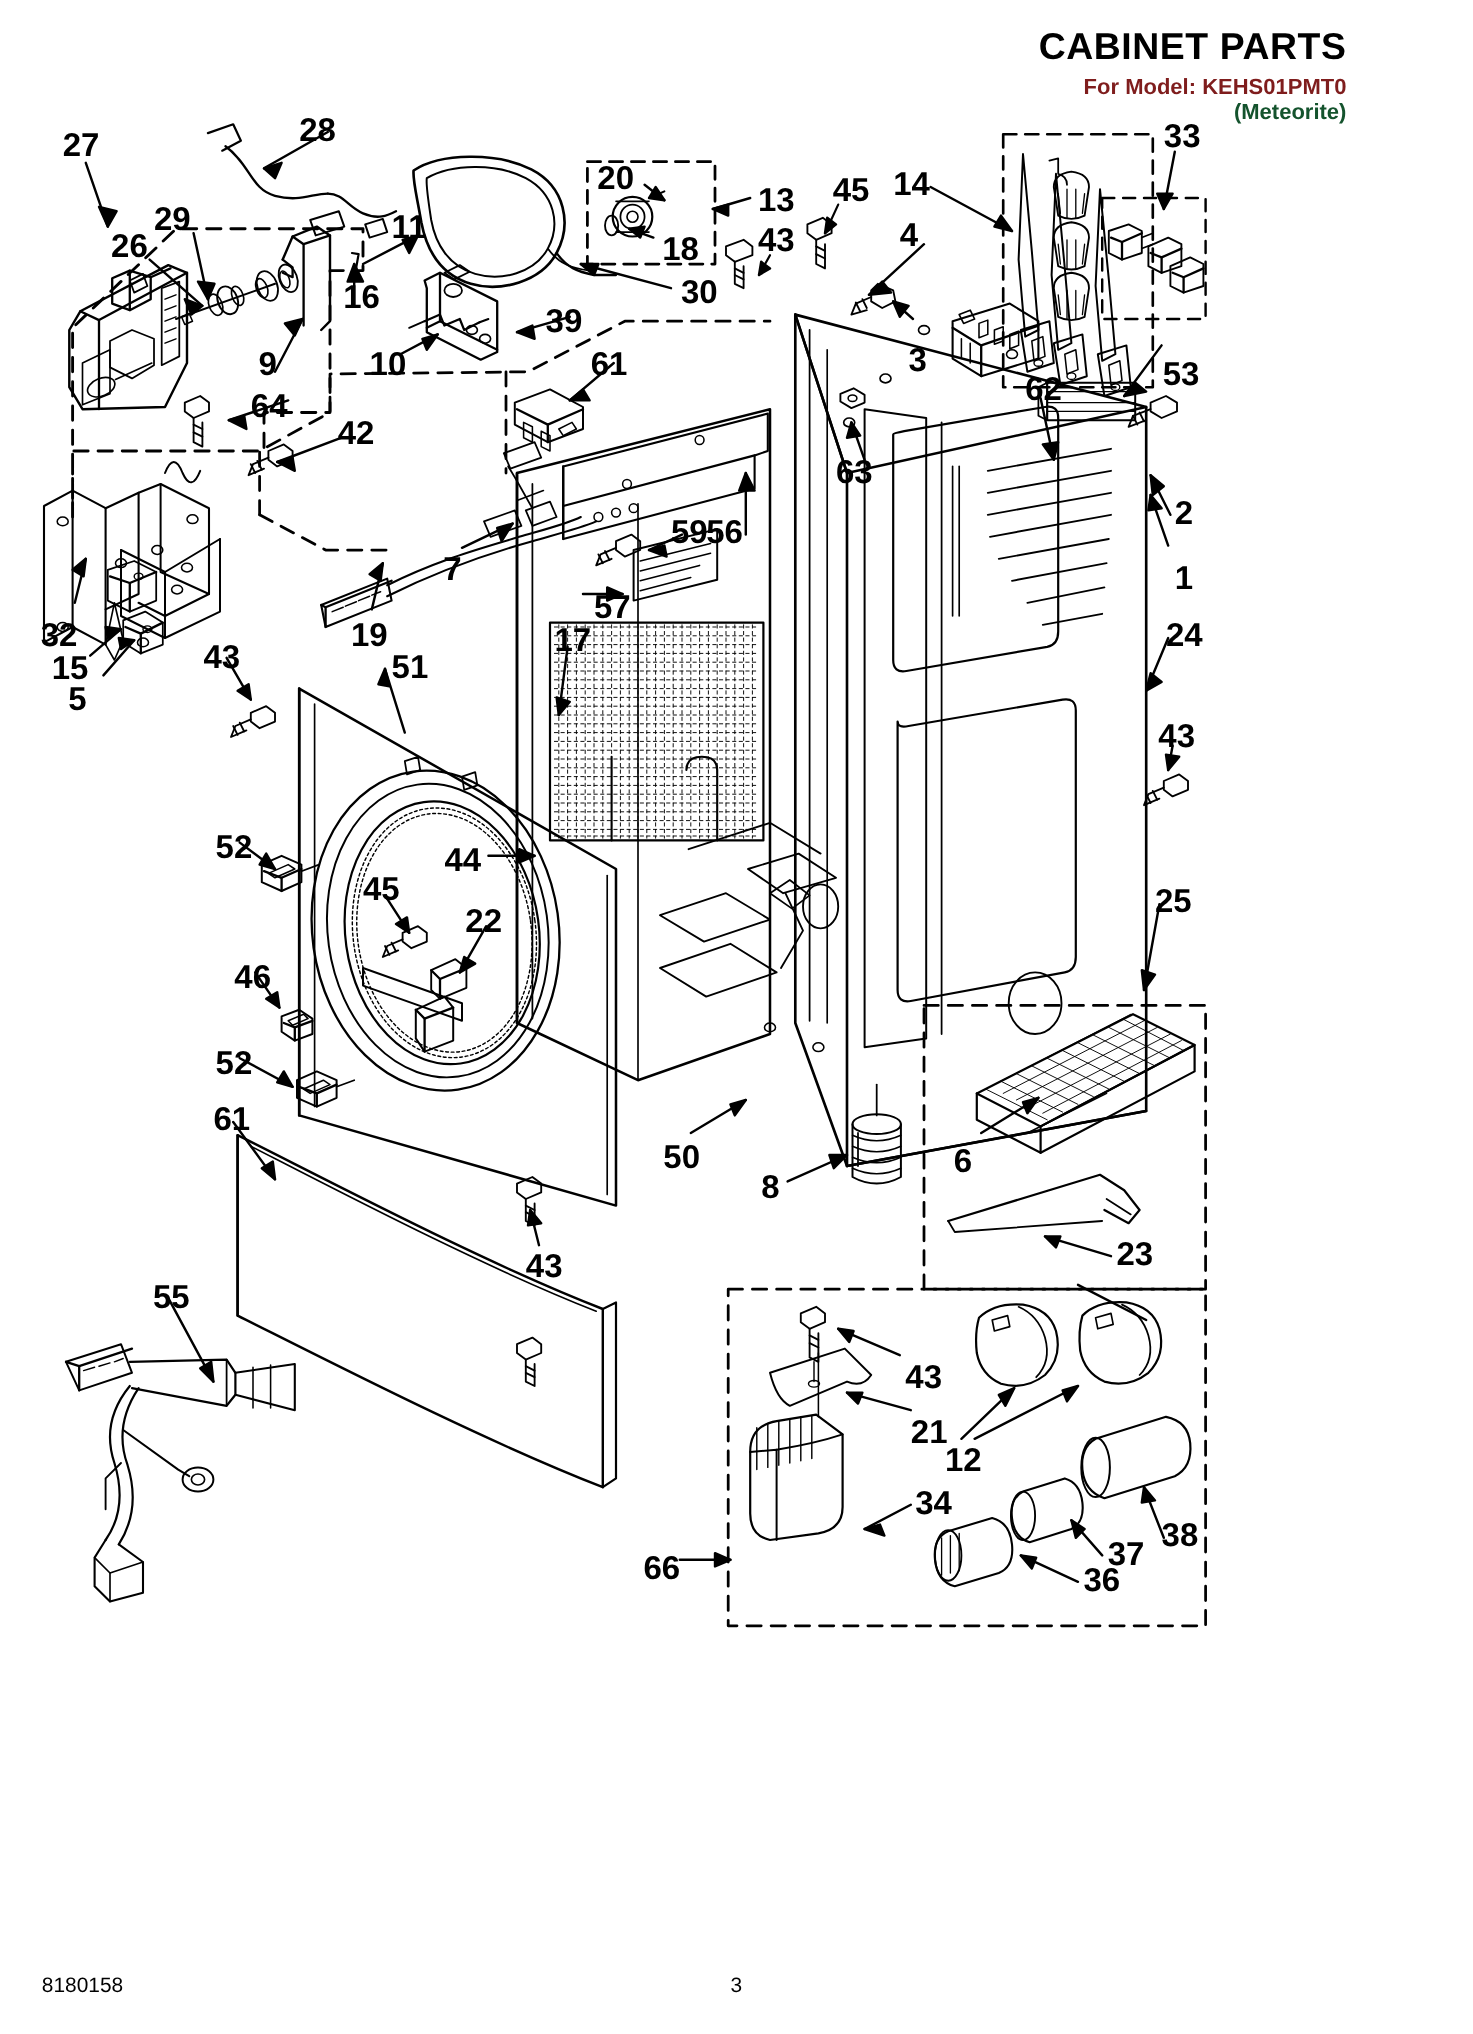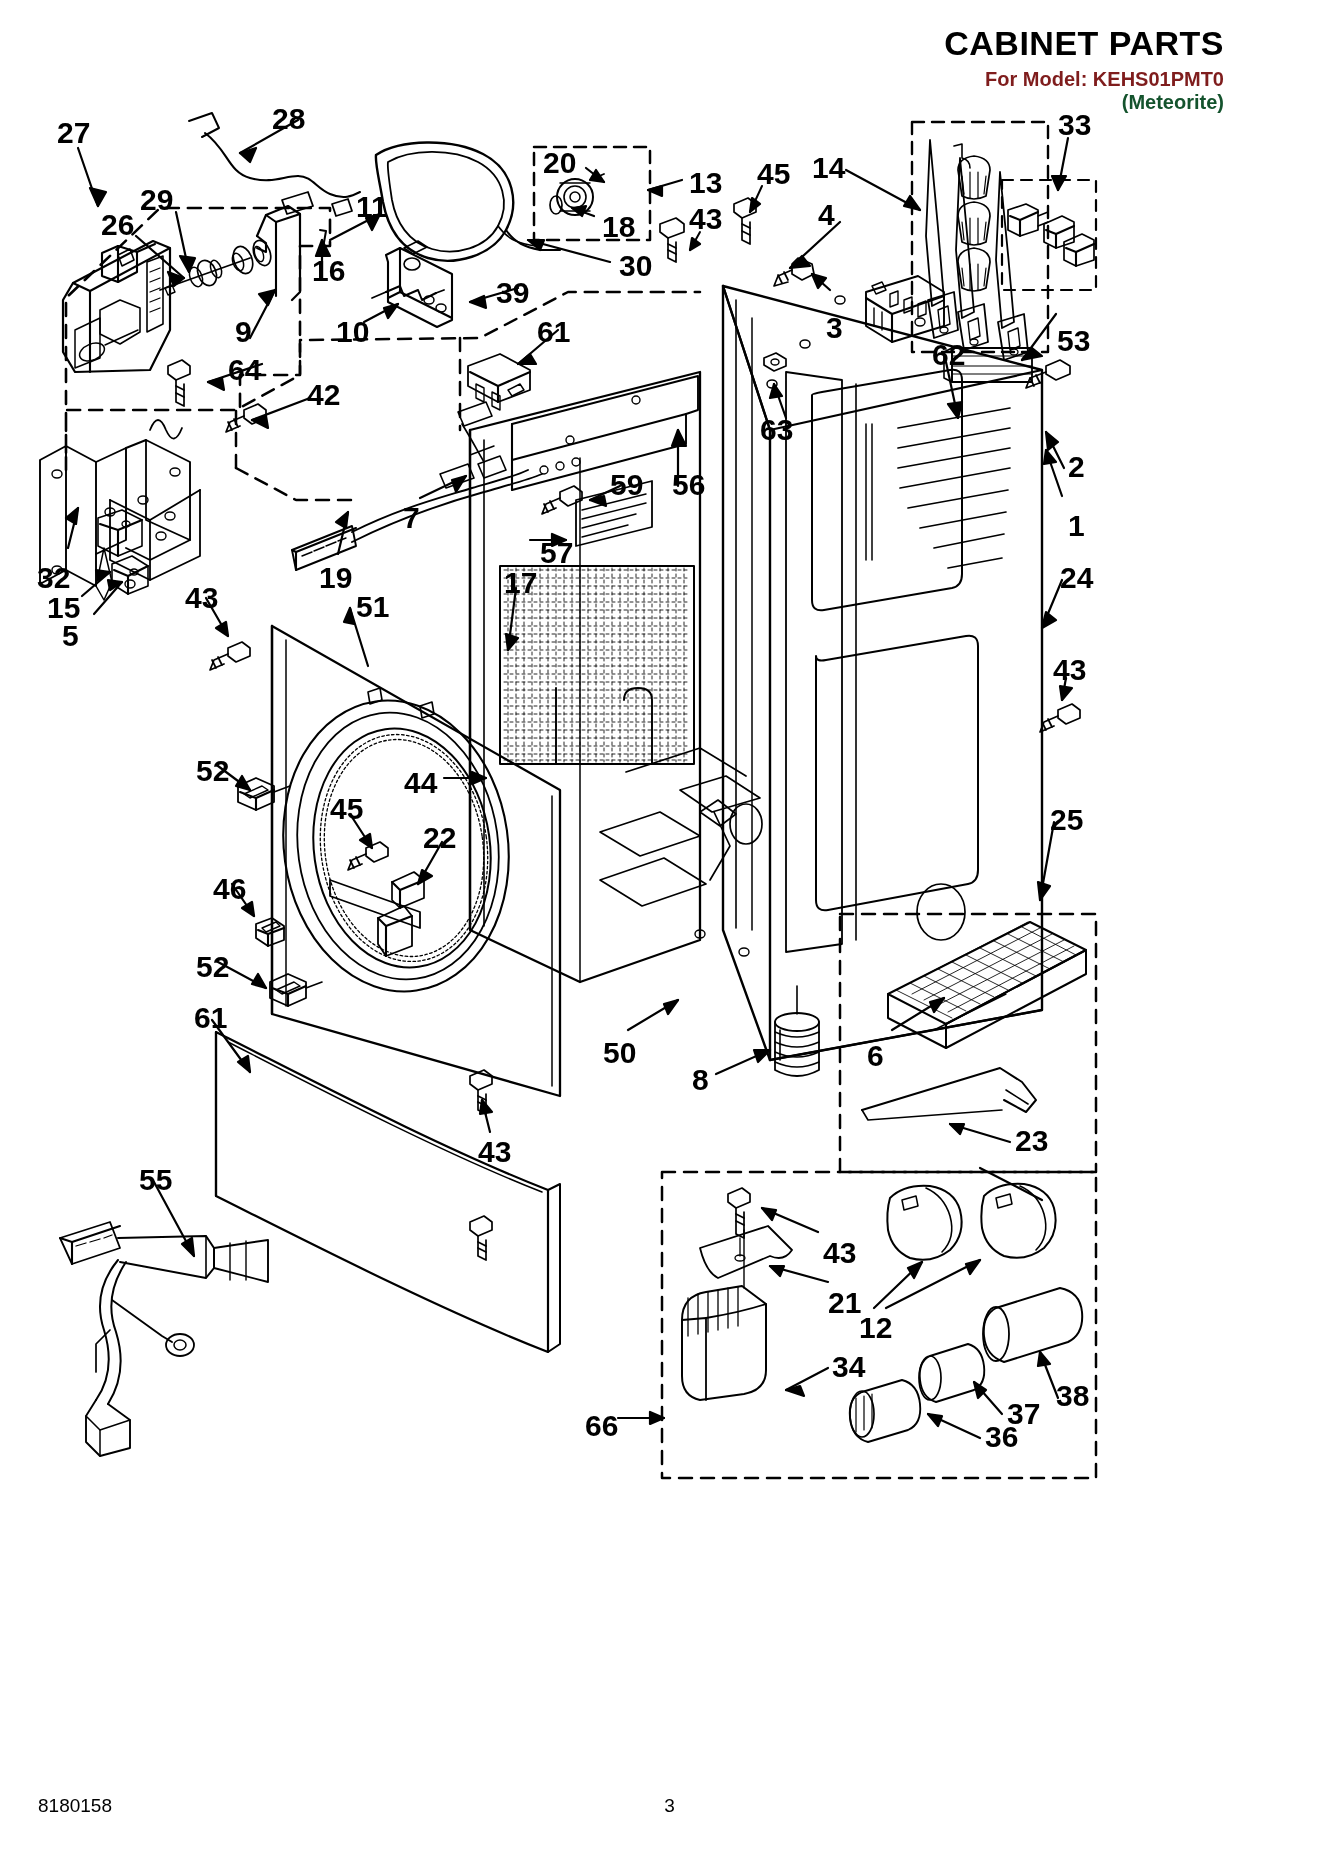--- a/index.html
+++ b/index.html
@@ -720,21 +720,21 @@
       <div class="callout" style="left: 826px; top: 313px;">3</div>
       <div class="callout" style="left: 1057px; top: 326px;">53</div>
       <div class="callout" style="left: 932px; top: 340px;">62</div>
       <div class="callout" style="left: 228px; top: 355px;">64</div>
       <div class="callout" style="left: 537px; top: 317px;">61</div>
       <div class="callout" style="left: 307px; top: 380px;">42</div>
       <div class="callout" style="left: 760px; top: 415px;">63</div>
       <div class="callout" style="left: 1068px; top: 452px;">2</div>
       <div class="callout" style="left: 1068px; top: 511px;">1</div>
       <div class="callout" style="left: 610px; top: 470px;">59</div>
-      <div class="callout" style="left: 672px; top: 470px;">56</div>
+      <div class="callout" style="left: 642px; top: 470px;">56</div>
       <div class="callout" style="left: 403px; top: 503px;">7</div>
       <div class="callout" style="left: 500px; top: 538px; margin-left: 40px;">57</div>
       <div class="callout" style="left: 504px; top: 568px;">17</div>
       <div class="callout" style="left: 37px; top: 563px;">32</div>
       <div class="callout" style="left: 47px; top: 593px;">15</div>
       <div class="callout" style="left: 62px; top: 621px;">5</div>
       <div class="callout" style="left: 319px; top: 563px;">19</div>
       <div class="callout" style="left: 319px; top: 592px; margin-left: 37px;">51</div>
       <div class="callout" style="left: 185px; top: 583px;">43</div>
       <div class="callout" style="left: 1060px; top: 563px;">24</div>

